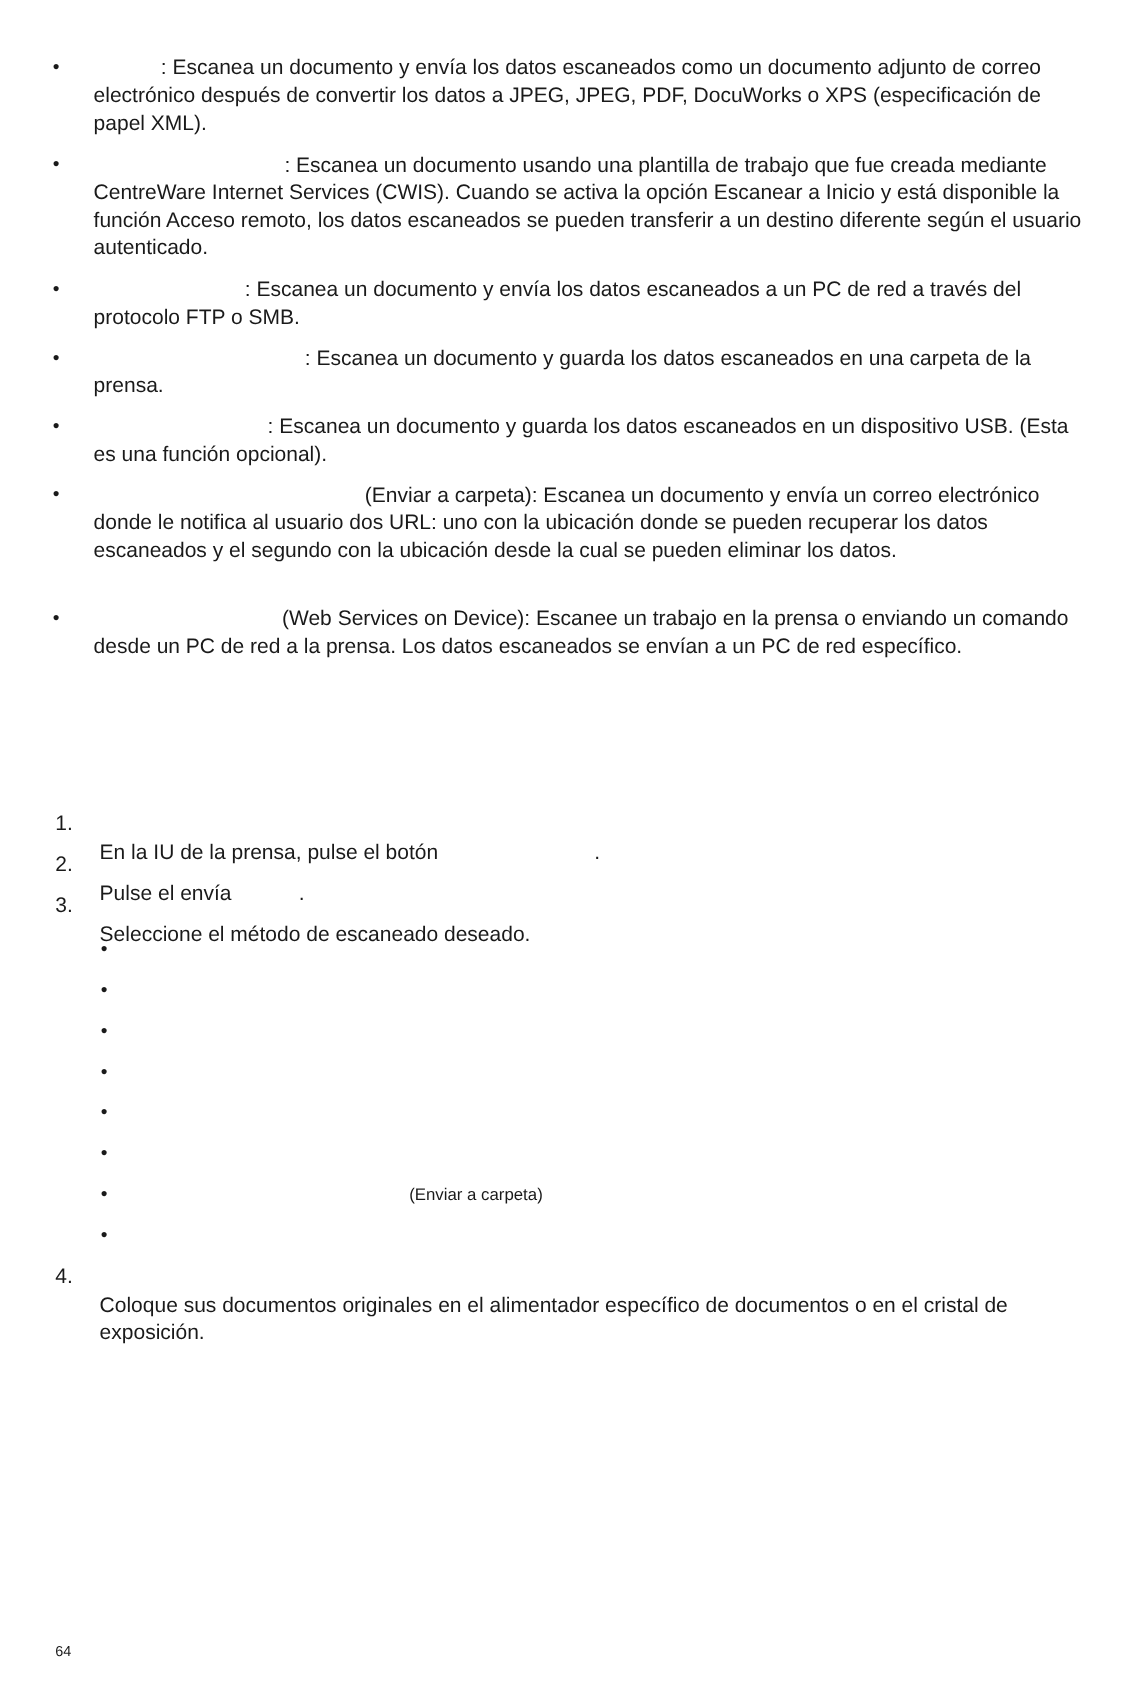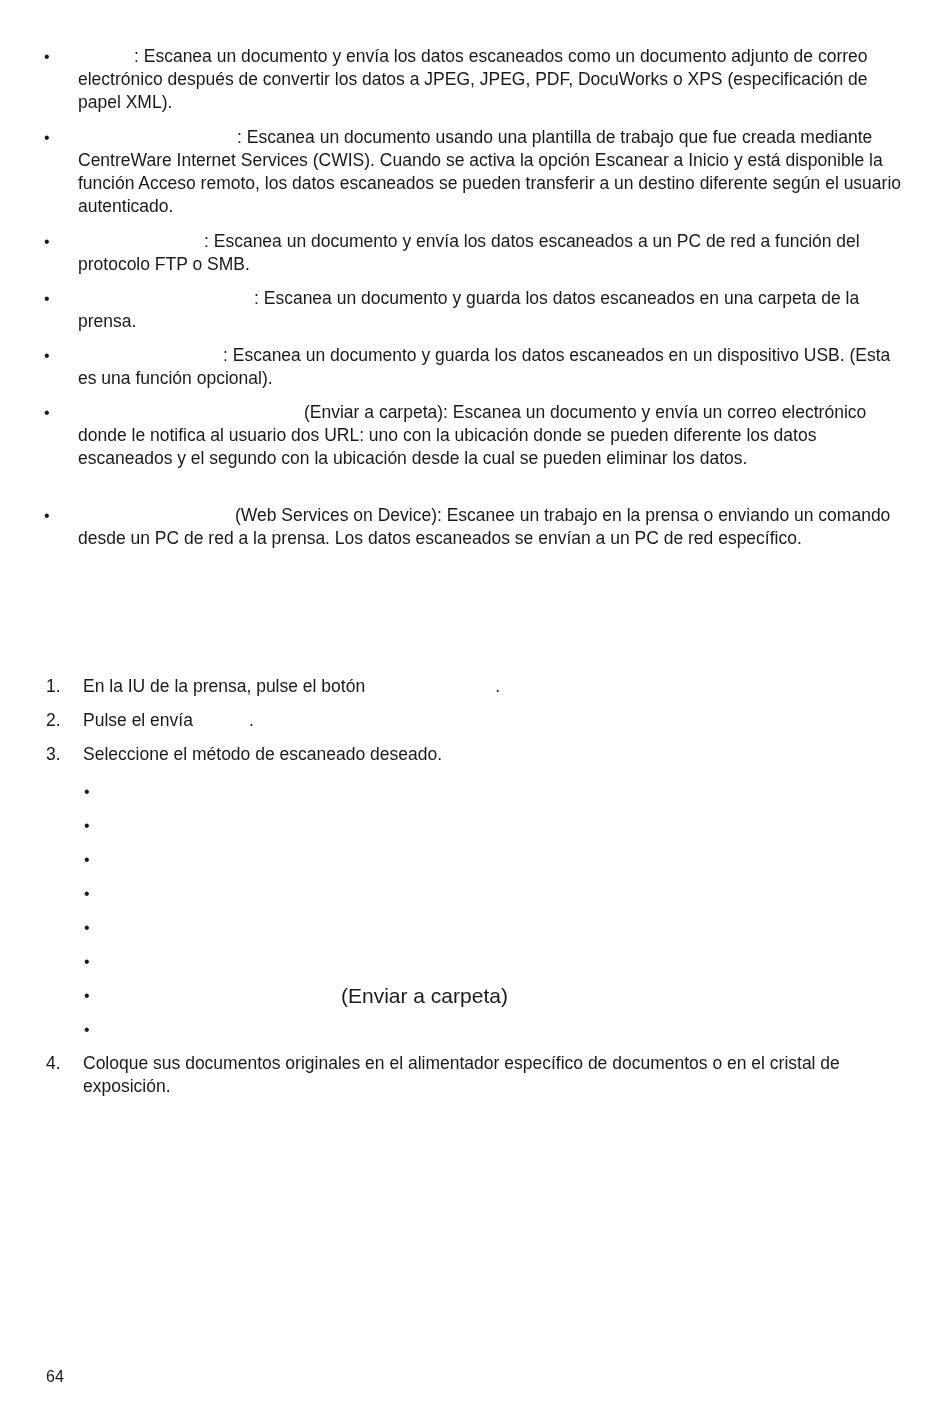--- a/index.html
+++ b/index.html
@@ -7,51 +7,51 @@
     width: 950px; height: 1419px; position: relative; overflow: hidden;
     font-family: "Liberation Sans", sans-serif; color: #1a1a1a;
     font-size: 17.5px; line-height: 23px;
   }
   .bul { position: absolute; left: 44px; width: 860px; }
   .bul .dot { position: absolute; left: 0; top: 0; font-size: 16px; }
   .bul .txt { display: block; padding-left: 34px; }
   .gap { display: inline-block; }
   .step { position: absolute; left: 46px; width: 860px; }
   .step .num { position: absolute; left: 0; top: 0; }
-  .step .txt { display: block; padding-left: 37px; }
+  .step .txt { display: block; padding-left: 37px; margin-top: 24px; }
   .sub { position: absolute; left: 84px; font-size: 16px; }
-  .sub .txt { position: absolute; left: 257px; top: 0; font-size: 21px; white-space: nowrap; }
-  .pagenum { position: absolute; left: 46px; top: 1365px; font-size: 16px; }
+  .sub .txt { position: absolute; left: 257px; top: 0; font-size: 14px; white-space: nowrap; }
+  .pagenum { position: absolute; left: 46px; top: 1365px; font-size: 12px; }
 </style>
 </head>
 <body>
 
 <div class="bul" style="top:45px">
   <span class="dot">•</span>
   <span class="txt"><span class="gap" style="width:56px"></span><span>: Escanea un documento y envía los datos escaneados como un documento adjunto de correo electrónico después de convertir los datos a JPEG, JPEG, PDF, DocuWorks   o XPS (especificación de papel XML).</span></span>
 </div>
 <div class="bul" style="top:126px">
   <span class="dot">•</span>
   <span class="txt"><span class="gap" style="width:159px"></span><span>: Escanea un documento usando una plantilla de trabajo que fue creada mediante CentreWare Internet Services   (CWIS). Cuando se activa la opción Escanear a Inicio y está disponible la función Acceso remoto, los datos escaneados se pueden transferir a un destino diferente según el usuario autenticado.</span></span>
 </div>
 <div class="bul" style="top:230px">
   <span class="dot">•</span>
-  <span class="txt"><span class="gap" style="width:126px"></span><span>: Escanea un documento y envía los datos escaneados a un PC de red a función del protocolo FTP o SMB.</span></span>
+  <span class="txt"><span class="gap" style="width:126px"></span><span>: Escanea un documento y envía los datos escaneados a un PC de red a través del protocolo FTP o SMB.</span></span>
 </div>
 <div class="bul" style="top:287px">
   <span class="dot">•</span>
   <span class="txt"><span class="gap" style="width:176px"></span><span>: Escanea un documento y guarda los datos escaneados en una carpeta de la prensa.</span></span>
 </div>
 <div class="bul" style="top:344px">
   <span class="dot">•</span>
   <span class="txt"><span class="gap" style="width:145px"></span><span>: Escanea un documento y guarda los datos escaneados en un dispositivo USB. (Esta es una función opcional).</span></span>
 </div>
 <div class="bul" style="top:401px">
   <span class="dot">•</span>
-  <span class="txt"><span class="gap" style="width:226px"></span><span>(Enviar a carpeta): Escanea un documento y envía un correo electrónico donde le notifica al usuario dos URL: uno con la ubicación donde se pueden diferente los datos escaneados y el segundo con la ubicación desde la cual se pueden eliminar los datos.</span></span>
+  <span class="txt"><span class="gap" style="width:226px"></span><span>(Enviar a carpeta): Escanea un documento y envía un correo electrónico donde le notifica al usuario dos URL: uno con la ubicación donde se pueden recuperar los datos escaneados y el segundo con la ubicación desde la cual se pueden eliminar los datos.</span></span>
 </div>
 <div class="bul" style="top:504px">
   <span class="dot">•</span>
   <span class="txt"><span class="gap" style="width:157px"></span><span>(Web Services on Device): Escanee un trabajo en la prensa o enviando un comando desde un PC de red a la prensa. Los datos escaneados se envían a un PC de red específico.</span></span>
 </div>
 
 <div class="step" style="top:675px">
   <span class="num">1.</span>
   <span class="txt"><span>En la IU de la prensa, pulse el botón</span><span class="gap" style="width:130px"></span><span>.</span></span>
 </div>

